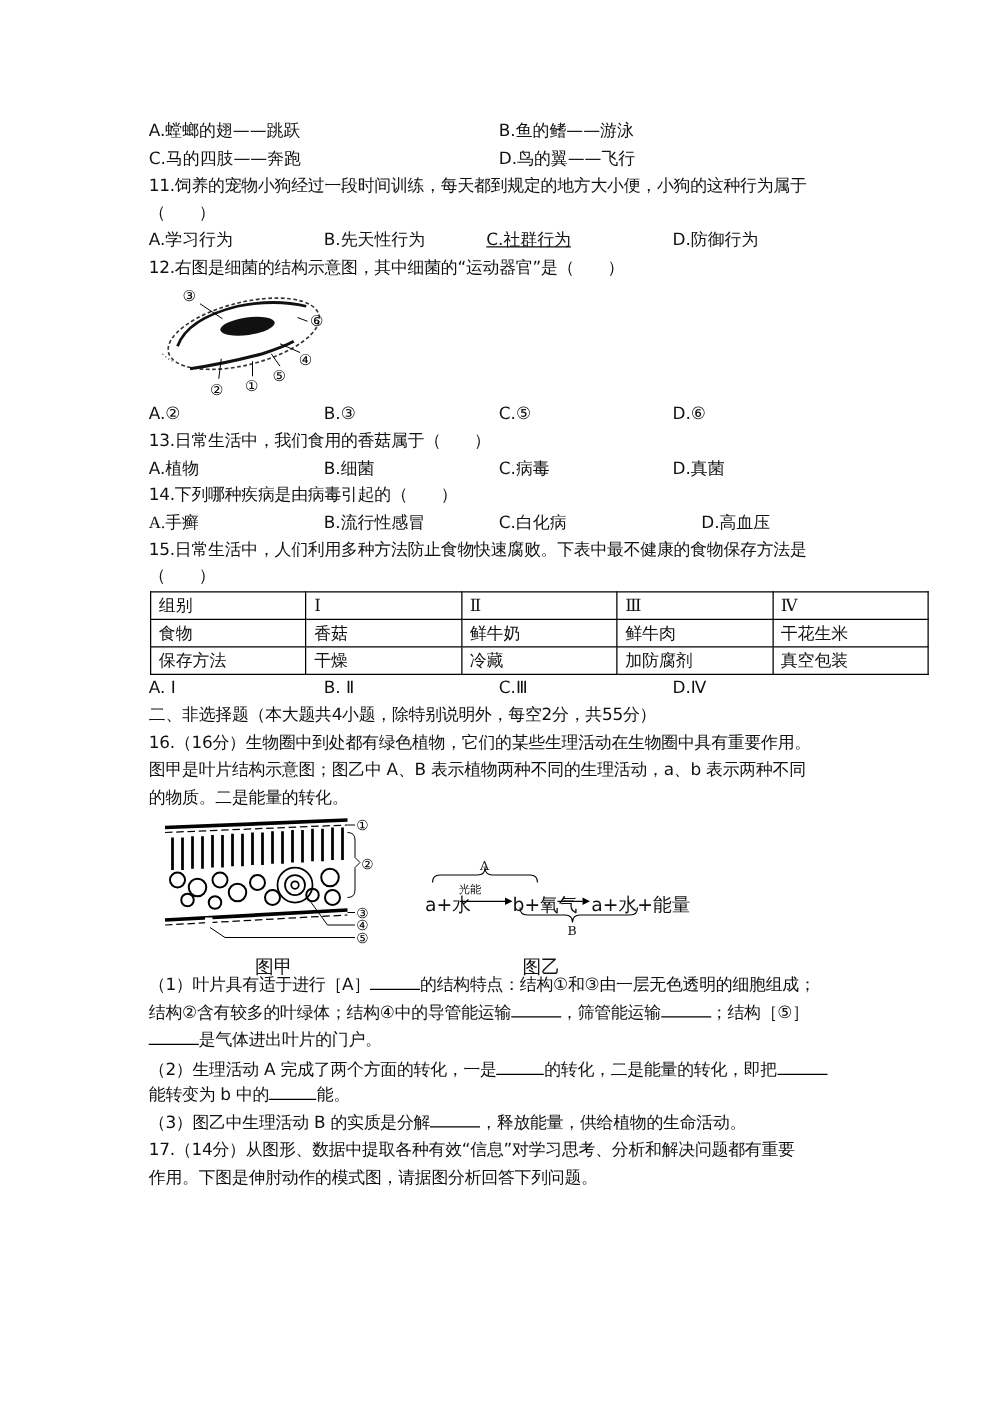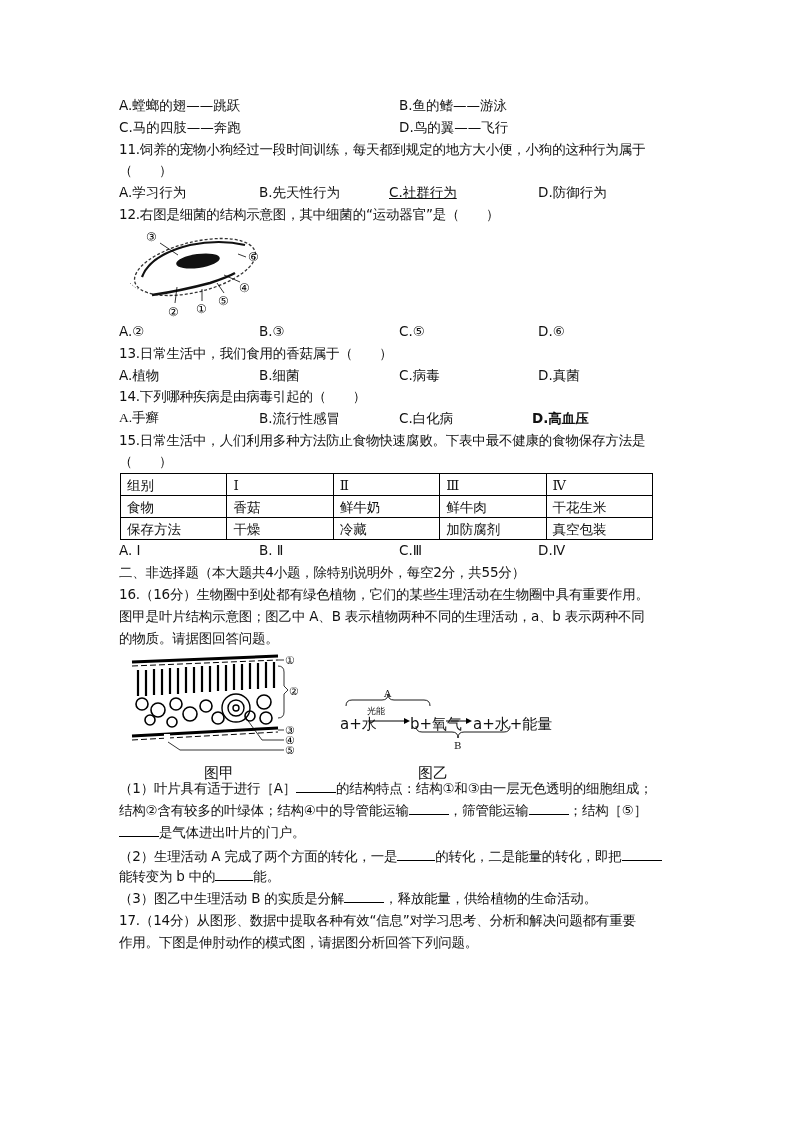--- a/index.html
+++ b/index.html
@@ -1,21 +1,21 @@
 <!DOCTYPE html>
 <html><head>
 <meta charset="utf-8">
 <style>
   * { margin: 0; padding: 0; box-sizing: border-box; }
   html, body { width: 794px; height: 1123px; background: #ffffff; overflow: hidden; }
   body { position: relative; font-family: "DejaVu Sans", "Liberation Sans", sans-serif; color: #111; font-size: 13.5px; }
   .line { position: absolute; left: 119px; white-space: nowrap; line-height: 20px; height: 20px; letter-spacing: -0.2px; }
   .opt { position: absolute; white-space: nowrap; line-height: 20px; height: 20px; }
   .bold { font-weight: normal; }
-  table.food { position: absolute; left: 120px; top: 473px; width: 533px; border-collapse: collapse; font-size: 13.5px; }
+  table.food { position: absolute; left: 120px; top: 473px; width: 623px; border-collapse: collapse; font-size: 13.5px; }
   table.food td { border: 1px solid #000; height: 22px; padding: 0 6px; line-height: 20px; width: 20%; white-space: nowrap; }
   table.food td.roman { font-family: "DejaVu Serif", "Liberation Serif", serif; }
   .blank { display: inline-block; border-bottom: 1px solid #000; height: 14px; vertical-align: baseline; }
   .fig { position: absolute; }
   .cap { position: absolute; font-size: 15px; white-space: nowrap; }
   .serif { font-family: "DejaVu Serif", "Liberation Serif", serif; }
 </style>
 </head>
 <body>
 
@@ -66,21 +66,21 @@
 <div class="line" style="top:343px;">13.日常生活中，我们食用的香菇属于（　　）</div>
 <div class="opt" style="left:119px; top:365px;">A.植物</div>
 <div class="opt" style="left:259px; top:365px;">B.细菌</div>
 <div class="opt" style="left:399px; top:365px;">C.病毒</div>
 <div class="opt" style="left:538px; top:365px;">D.真菌</div>
 
 <div class="line" style="top:386px;">14.下列哪种疾病是由病毒引起的（　　）</div>
 <div class="opt" style="left:119px; top:408px;font-family:Liberation Serif, serif;">A.手癣</div>
 <div class="opt" style="left:259px; top:408px;">B.流行性感冒</div>
 <div class="opt" style="left:399px; top:408px;">C.白化病</div>
-<div class="opt" style="left:532px; top:408px;font-weight:bold;">D.高血压</div>
+<div class="opt" style="left:561px; top:408px;">D.高血压</div>
 
 <div class="line" style="top:430px;">15.日常生活中，人们利用多种方法防止食物快速腐败。下表中最不健康的食物保存方法是</div>
 <div class="line" style="top:451px;">（　　）</div>
 
 <table class="food">
   <tbody>
       <tr>
     <td>组别</td>
     <td class="roman">Ⅰ</td>
     <td class="roman">Ⅱ</td>
@@ -106,21 +106,21 @@
 
 <div class="opt" style="left:119px; top:540px;">A. Ⅰ</div>
 <div class="opt" style="left:259px; top:540px;">B. Ⅱ</div>
 <div class="opt" style="left:399px; top:540px;">C.Ⅲ</div>
 <div class="opt" style="left:538px; top:540px;">D.Ⅳ</div>
 
 <div class="line bold" style="top:562px;">二、非选择题（本大题共4小题，除特别说明外，每空2分，共55分）</div>
 
 <div class="line" style="top:584px;">16.（16分）生物圈中到处都有绿色植物，它们的某些生理活动在生物圈中具有重要作用。</div>
 <div class="line" style="top:606px;">图甲是叶片结构示意图；图乙中 A、B 表示植物两种不同的生理活动，a、b 表示两种不同</div>
-<div class="line" style="top:628px;">的物质。请据图回答问题。</div>
+<div class="line" style="top:628px;">的物质。二是能量的转化。</div>
 
 <svg class="fig" style="left:128px; top:652px;" width="180" height="105" viewBox="0 0 180 105">
 
   <path d="M4 10 L150 4" stroke="#000" stroke-width="3"></path>
   <path d="M4 14 L150 8" stroke="#000" stroke-width="1" stroke-dasharray="6 3"></path>
 
   <g stroke="#000" stroke-width="2.2">
     <line x1="10" y1="18" x2="10" y2="44"></line>
       <line x1="18" y1="18" x2="18" y2="44"></line>
     <line x1="26" y1="17" x2="26" y2="43"></line>

